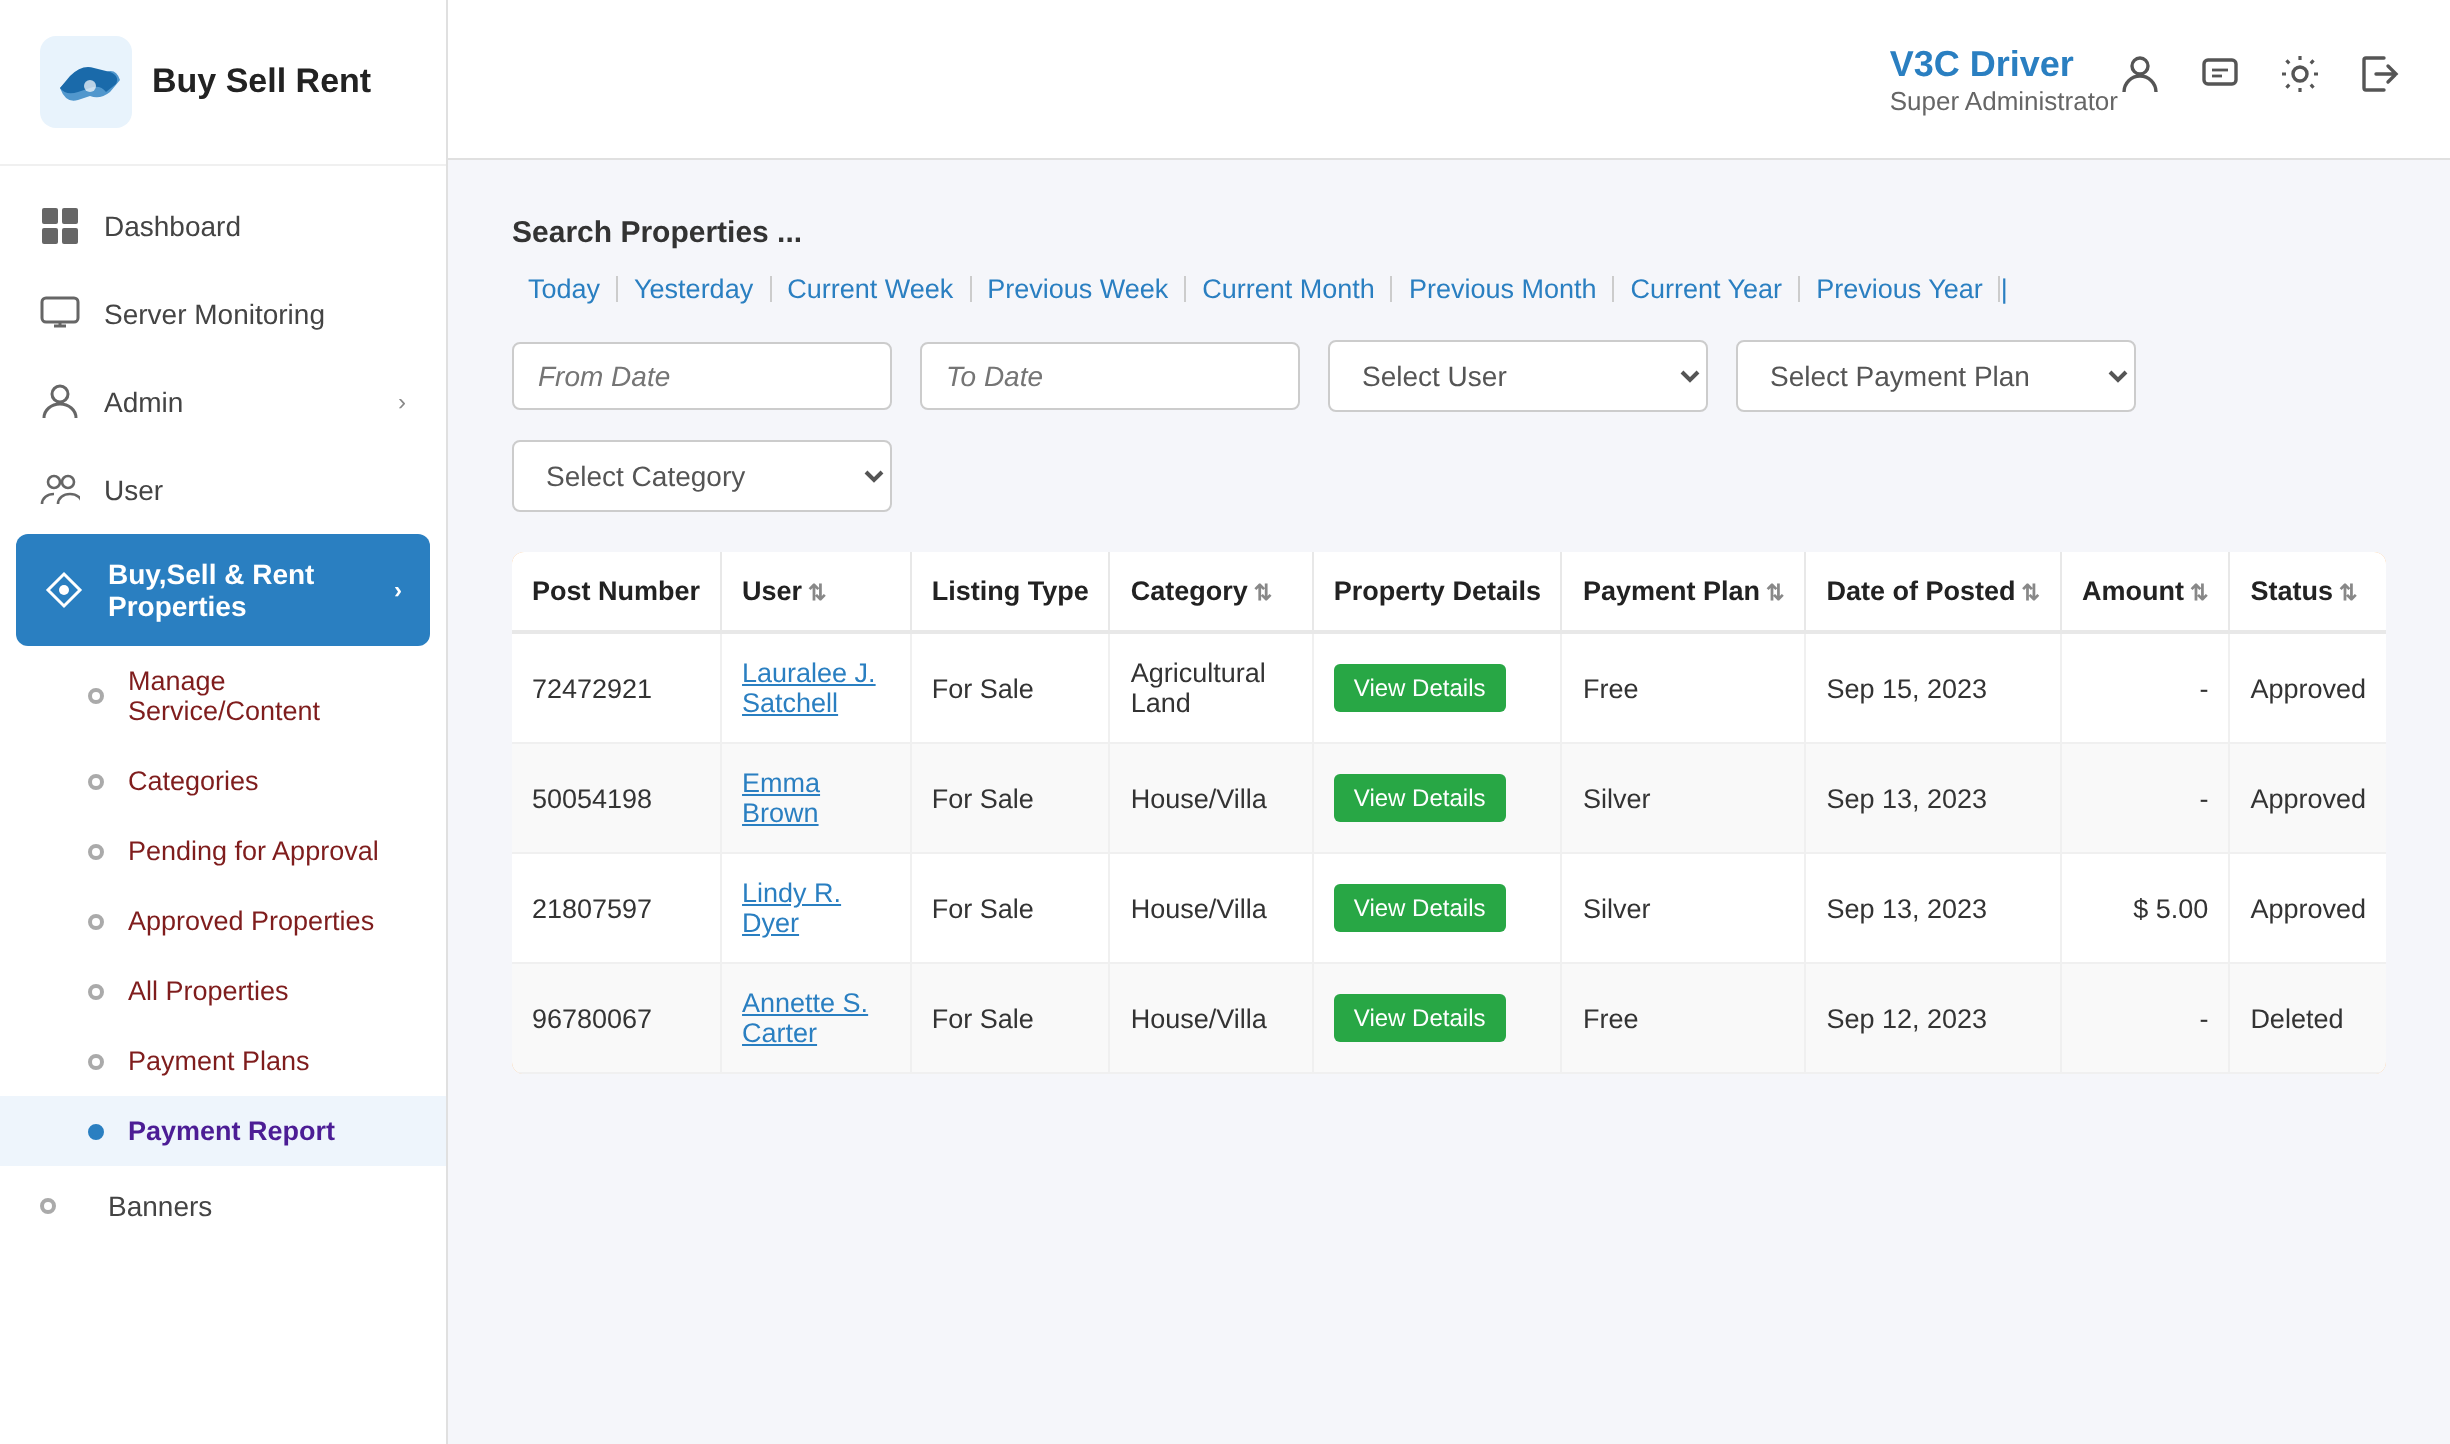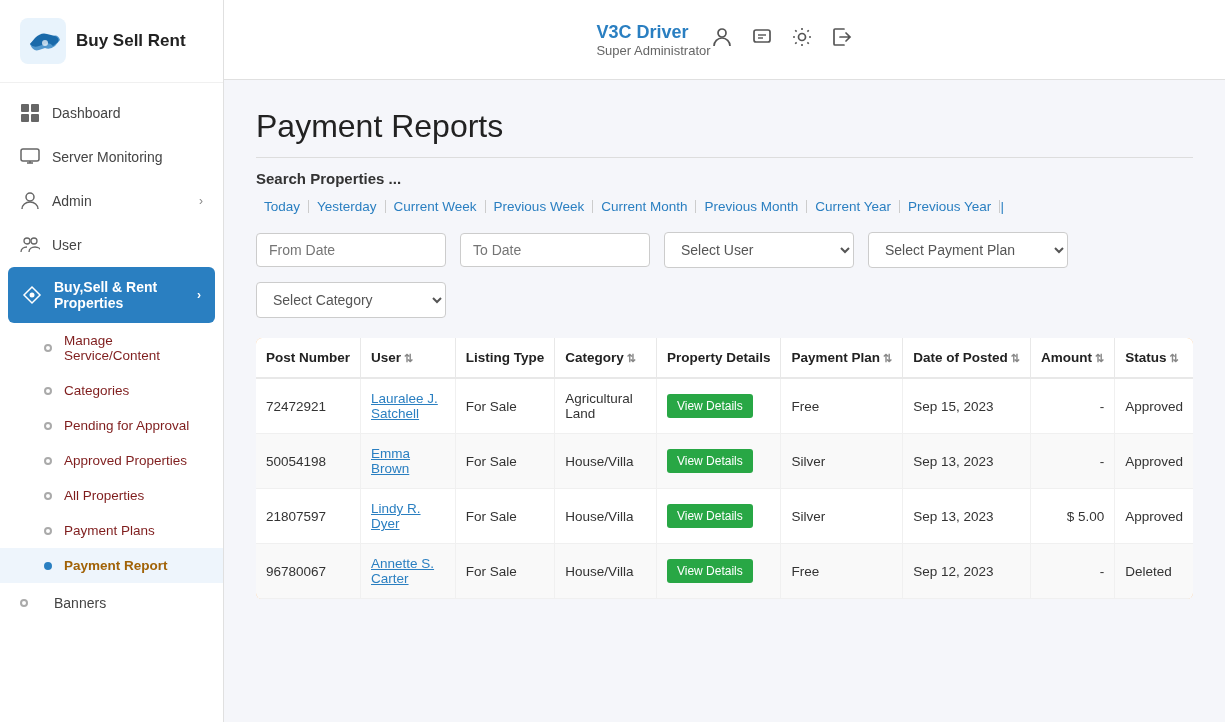--- a/index.html
+++ b/index.html
@@ -59,21 +59,21 @@
 
     .sub-nav-item {
       display: flex;
       align-items: center;
       gap: 12px;
       padding: 10px 20px 10px 44px;
       cursor: pointer;
       color: #7f1d1d;
       font-size: 13.5px;
     }
-    .sub-nav-item.active-sub { color: #a16207; font-weight: 600; background: #eef5fc; }
+    .sub-nav-item.active-sub { color: #4c1d95; font-weight: 600; background: #eef5fc; }
     .sub-nav-item .bullet {
       width: 8px; height: 8px;
       border-radius: 50%;
       border: 2px solid #aaa;
       flex-shrink: 0;
     }
     .sub-nav-item.active-sub .bullet { border-color: #2a7fc1; background: #2a7fc1; }
 
     
     .main-area {
@@ -82,21 +82,21 @@
       flex-direction: column;
       overflow: hidden;
     }
 
     
     .topbar {
       background: #fff;
       padding: 12px 24px;
       display: flex;
       align-items: center;
-      justify-content: center;
+      justify-content: flex-end;
       border-bottom: 1px solid #e0e0e0;
       min-height: 80px;
     }
     .topbar-left { display: flex; flex-direction: column; }
     .topbar-name { font-size: 18px; font-weight: 600; color: #2a7fc1; }
     .topbar-role { font-size: 13px; color: #666; }
     .topbar-icons { display: flex; gap: 18px; align-items: center; }
     .topbar-icon { color: #555; cursor: pointer; font-size: 20px; }
 
     
@@ -149,20 +149,21 @@
     }
     .filter-input {
       border: 1px solid #ccc;
       border-radius: 4px;
       padding: 8px 12px;
       font-size: 14px;
       color: #555;
       background: #fff;
       outline: none;
       width: 190px;
+      font-style: italic;
     }
     .filter-select {
       border: 1px solid #ccc;
       border-radius: 4px;
       padding: 8px 12px;
       font-size: 14px;
       color: #555;
       background: #fff;
       outline: none;
       width: 190px;
@@ -378,21 +379,20 @@
       <span class="topbar-icon">
         <svg width="22" height="22" viewBox="0 0 22 22" fill="none">
             <path d="M15 7l4 4-4 4M19 11H9" stroke="#555" stroke-width="1.7" stroke-linecap="round"></path>
             <path d="M13 3H4a1 1 0 00-1 1v14a1 1 0 001 1h9" stroke="#555" stroke-width="1.7" stroke-linecap="round"></path>
           </svg>
       </span>
     </div>
   </div>
 
   <div class="content">
-    <h1 class="page-title">Payment Reports</h1>
     <div class="search-label">Search Properties ...</div>
 
     <div class="date-filters">
       <span class="date-filter-item">Today</span>
       <span class="date-filter-item">Yesterday</span>
       <span class="date-filter-item">Current Week</span>
       <span class="date-filter-item">Previous Week</span>
       <span class="date-filter-item">Current Month</span>
       <span class="date-filter-item">Previous Month</span>
       <span class="date-filter-item">Current Year</span>

